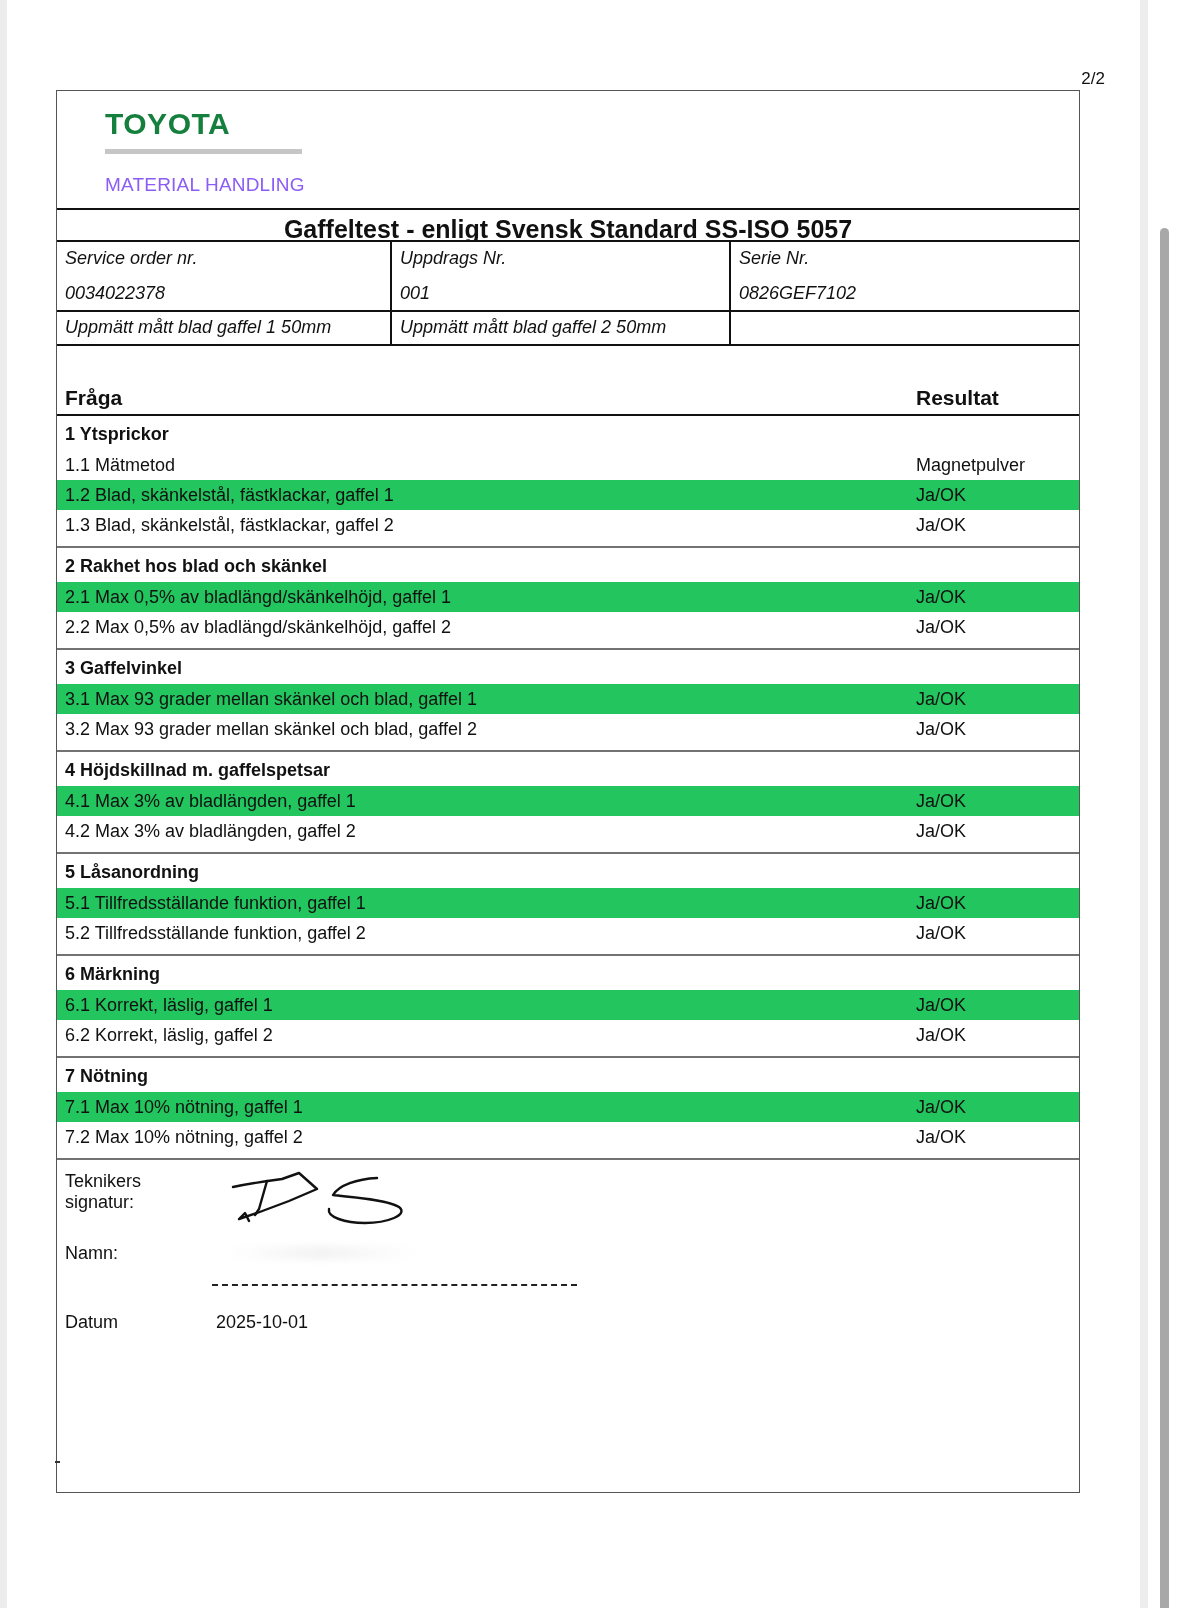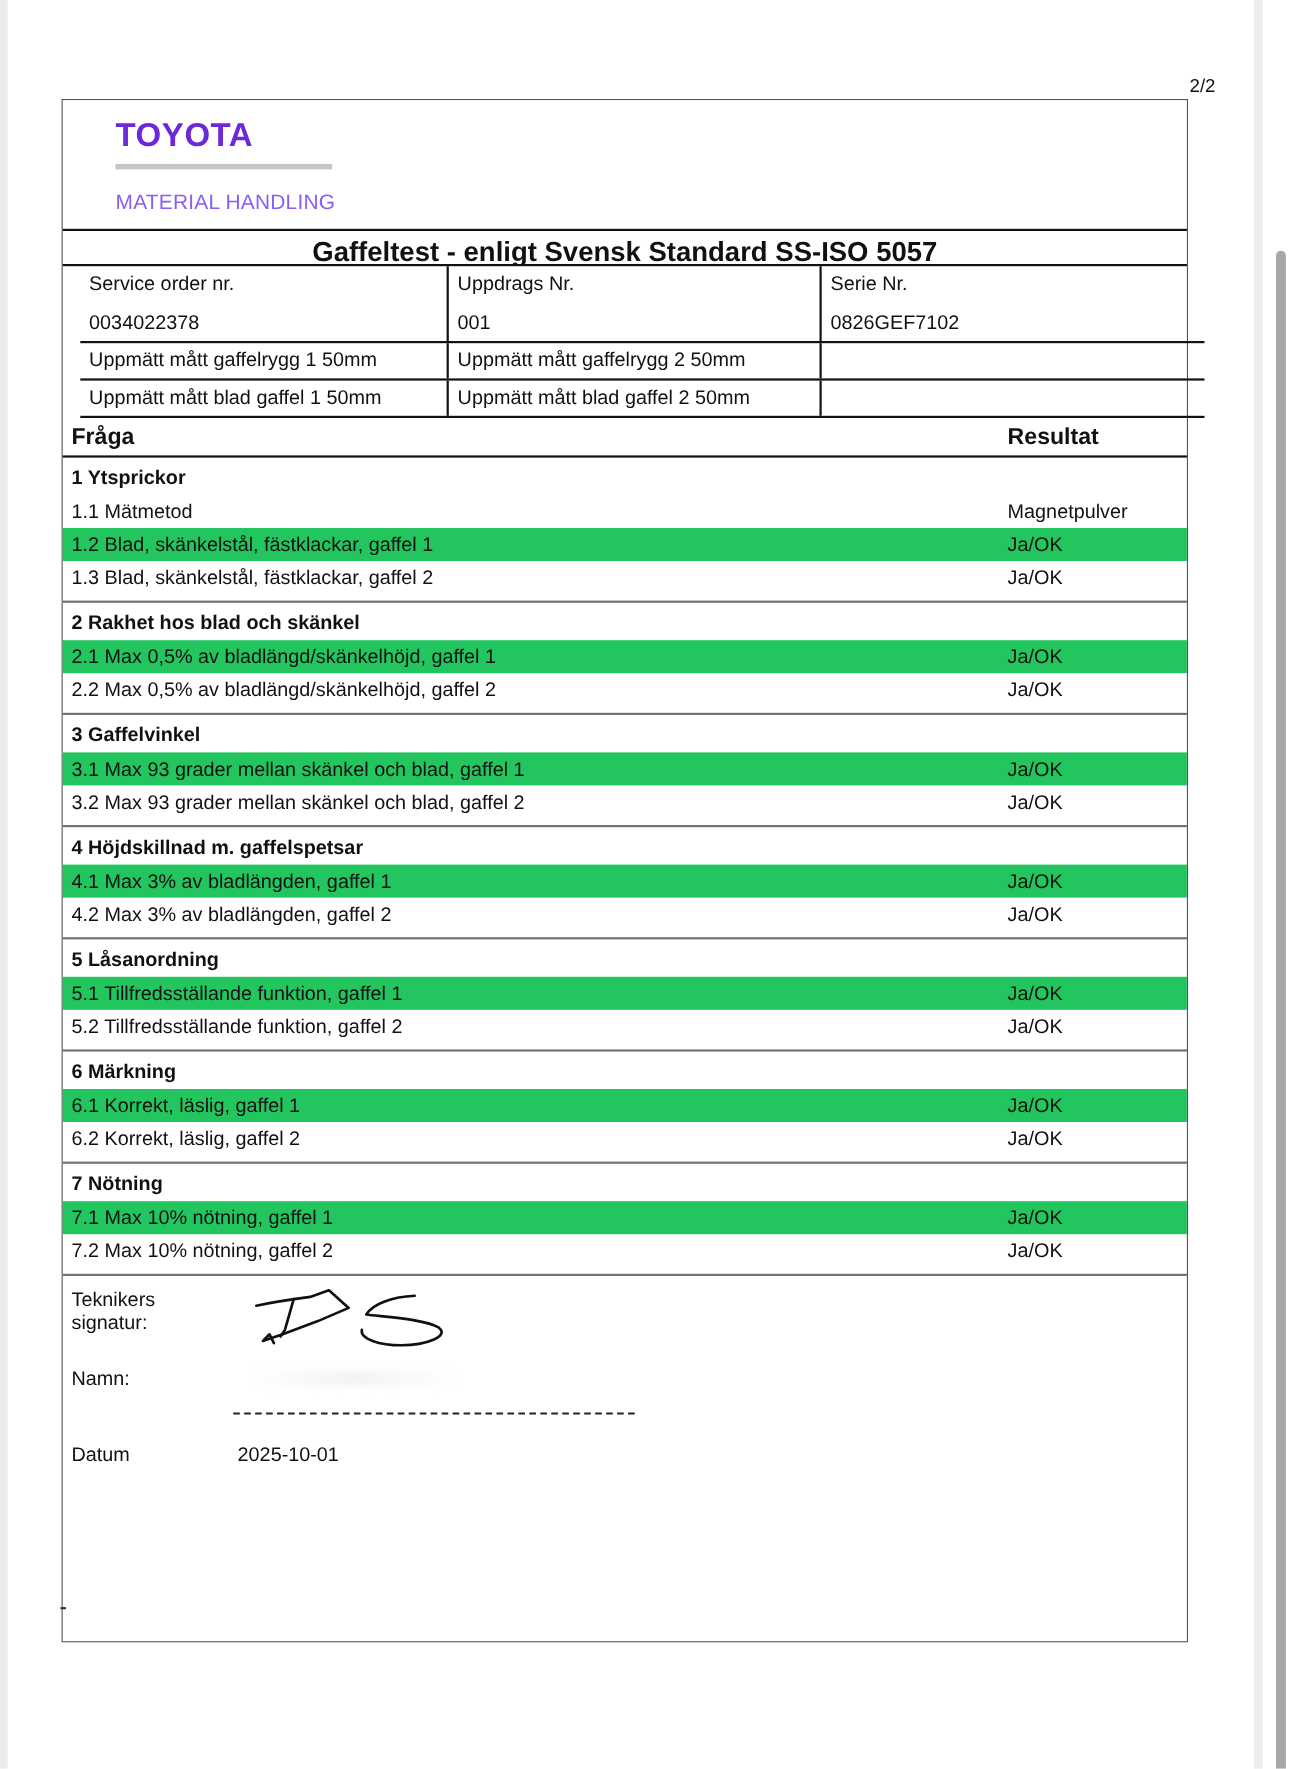--- a/index.html
+++ b/index.html
@@ -11,27 +11,27 @@
     .left-edge { position: absolute; left: 0; top: 0; width: 7px; height: 1608px; background: #ececec; }
     .scroll-track { position: absolute; left: 1140px; top: 0; width: 38px; height: 1608px; background: #fff; border-left: 8px solid #ededed; box-sizing: border-box; }
     .scroll-thumb { position: absolute; left: 1160px; top: 228px; width: 9px; height: 1380px; background: #a8a8a8; border-radius: 5px 5px 0 0; }
 
     .page-num { position: absolute; left: 1040px; top: 69px; width: 65px; text-align: right; font-size: 17px; }
 
     .sheet { position: absolute; left: 56px; top: 90px; width: 1024px; height: 1403px; border: 1.5px solid #555; box-sizing: border-box; }
     .sheet .tick { position: absolute; left: -2px; top: 1370px; width: 5px; height: 2px; background: #333; }
 
     .logo { position: absolute; left: 48px; top: 18px; }
-    .logo-brand { font-size: 30px; font-weight: bold; color: #6d28d9; letter-spacing: 0.5px; line-height: 1; }
+    .logo-brand { font-size: 30px; font-weight: bold; color: #15803d; letter-spacing: 0.5px; line-height: 1; }
     .logo-bar { margin-top: 10px; width: 197px; height: 5px; background: #c6c6c6; }
     .logo-sub { margin-top: 20px; font-size: 19px; color: #8b5cf6; letter-spacing: 0.2px; }
 
     .title-row { position: absolute; left: 0; top: 117px; width: 1022px; height: 34px; border-top: 2px solid #111; border-bottom: 2px solid #111; box-sizing: border-box; text-align: center; font-size: 25px; font-weight: bold; line-height: 38px; overflow: hidden; }
 
-    .info { position: absolute; left: 16px; top: 151px; width: 1022px; }
+    .info { position: absolute; left: 0; top: 151px; width: 1022px; font-style: italic; }
     .info-row { display: flex; border-bottom: 2px solid #111; box-sizing: border-box; }
     .info-cell { box-sizing: border-box; padding-left: 8px; font-size: 18px; border-right: 2px solid #111; }
     .info-cell:last-child { border-right: none; }
     .c1 { width: 335px; } .c2 { width: 339px; } .c3 { flex: 1; }
     .info-row.r0 { height: 70px; }
     .info-row.r0 .info-cell .lbl { margin-top: 6px; }
     .info-row.r0 .info-cell .val { margin-top: 14px; }
     .info-row.r1, .info-row.r2 { height: 34px; line-height: 30px; }
 
     .qhead { position: absolute; left: 0; top: 291px; width: 1022px; height: 34px; border-bottom: 2px solid #111; box-sizing: border-box; font-size: 21px; font-weight: bold; }
@@ -82,25 +82,20 @@
         <div class="val">0034022378</div>
       </div>
       <div class="info-cell c2">
         <div class="lbl">Uppdrags Nr.</div>
         <div class="val">001</div>
       </div>
       <div class="info-cell c3">
         <div class="lbl">Serie Nr.</div>
         <div class="val">0826GEF7102</div>
       </div>
-    </div>
-    <div class="info-row r1">
-      <div class="info-cell c1">Uppmätt mått gaffelrygg 1 50mm</div>
-      <div class="info-cell c2">Uppmätt mått gaffelrygg 2 50mm</div>
-      <div class="info-cell c3"></div>
     </div>
     <div class="info-row r2">
       <div class="info-cell c1">Uppmätt mått blad gaffel 1 50mm</div>
       <div class="info-cell c2">Uppmätt mått blad gaffel 2 50mm</div>
       <div class="info-cell c3"></div>
     </div>
   </div>
 
   <div class="qhead">
     <span class="q">Fråga</span>

